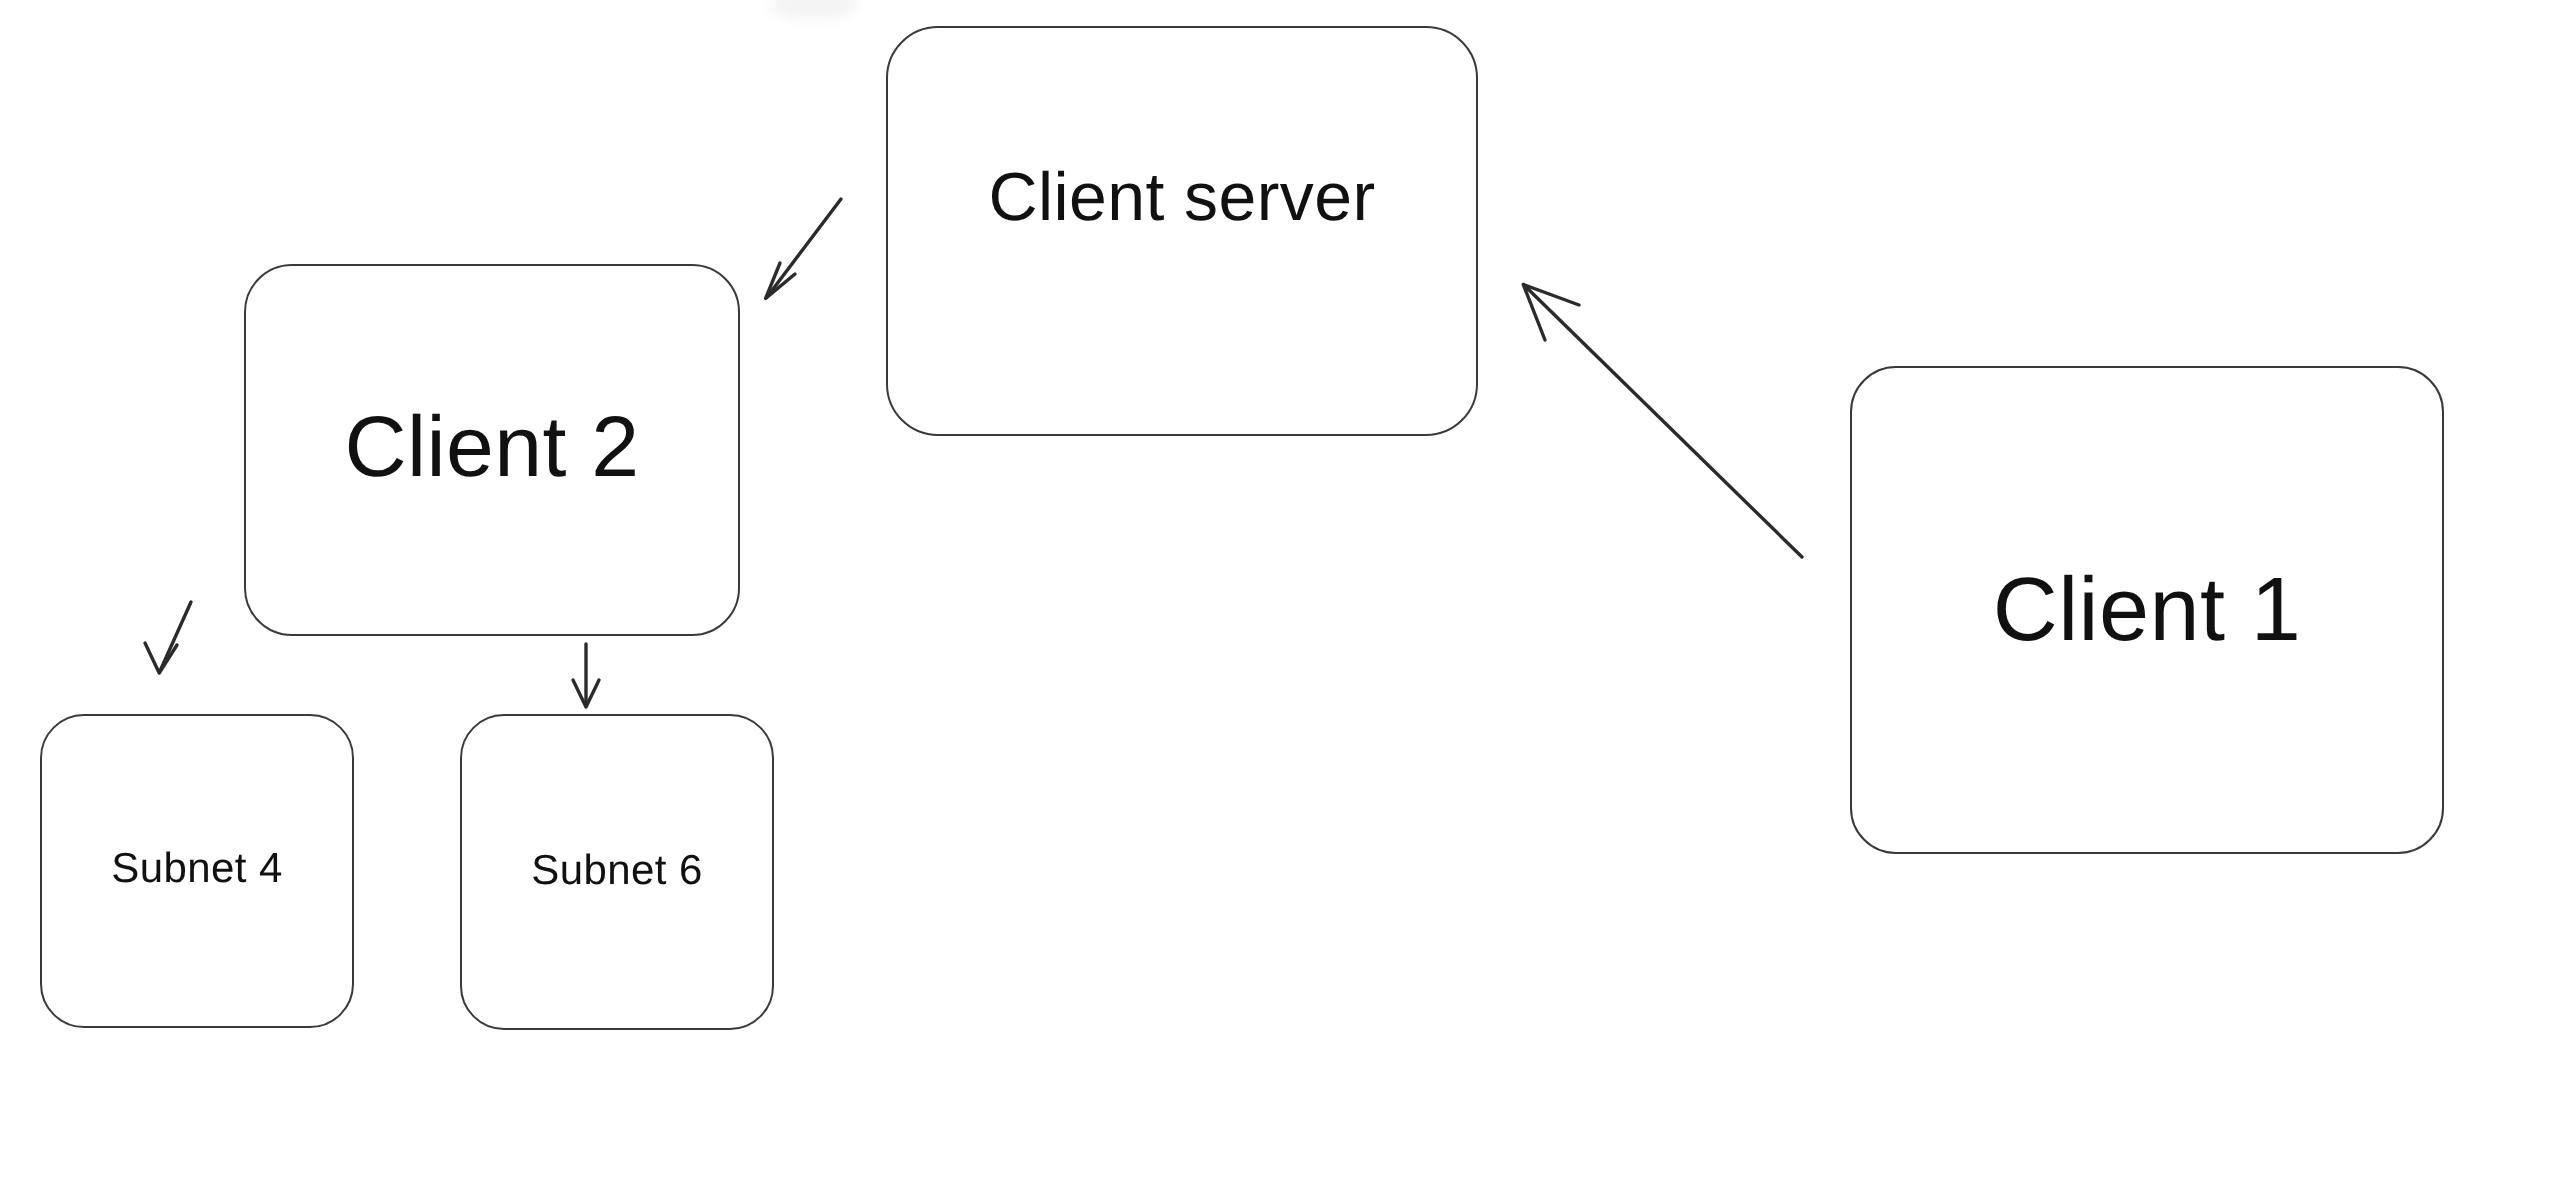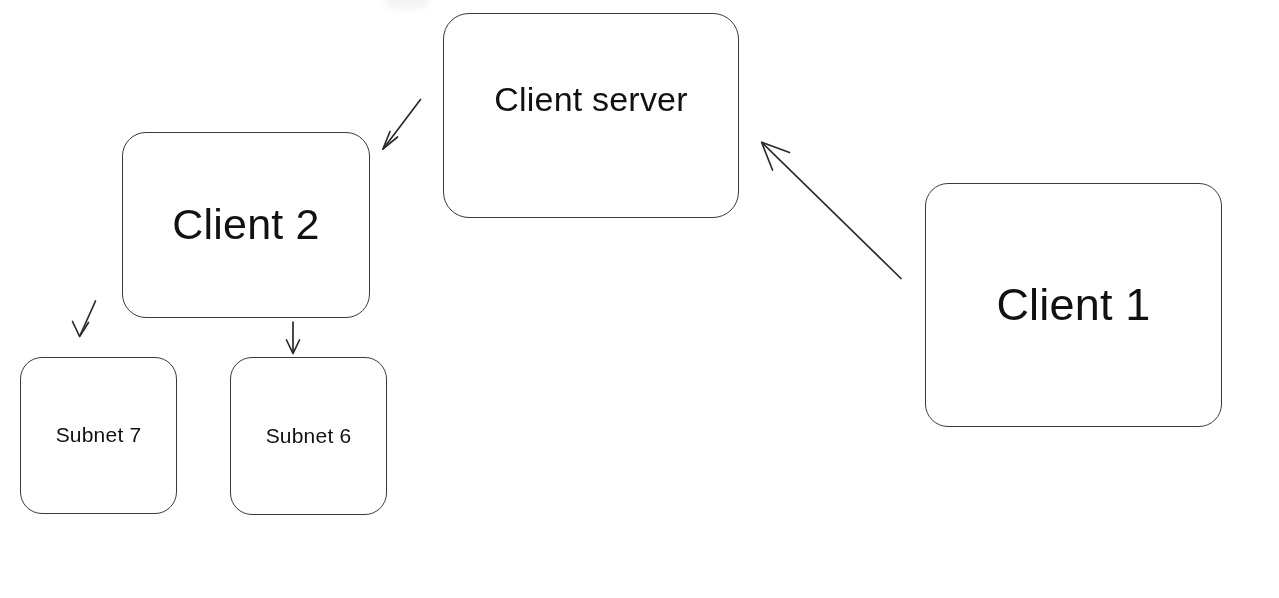--- a/index.html
+++ b/index.html
@@ -150,20 +150,20 @@
 
   <div class="node" id="node-client-2">
     <span class="node-label">Client 2</span>
   </div>
 
   <div class="node" id="node-client-1">
     <span class="node-label">Client 1</span>
   </div>
 
   <div class="node" id="node-subnet-1">
-    <span class="node-label">Subnet 7</span>
+    <span class="node-label">Subnet 4</span>
   </div>
 
   <div class="node" id="node-subnet-2">
     <span class="node-label">Subnet 6</span>
   </div>
 
 </div>
 
 </body></html>

